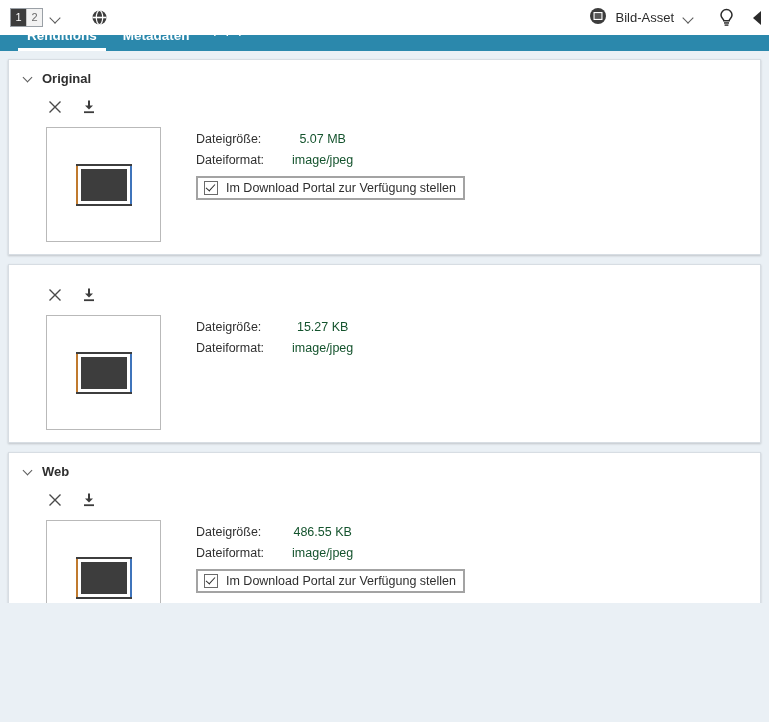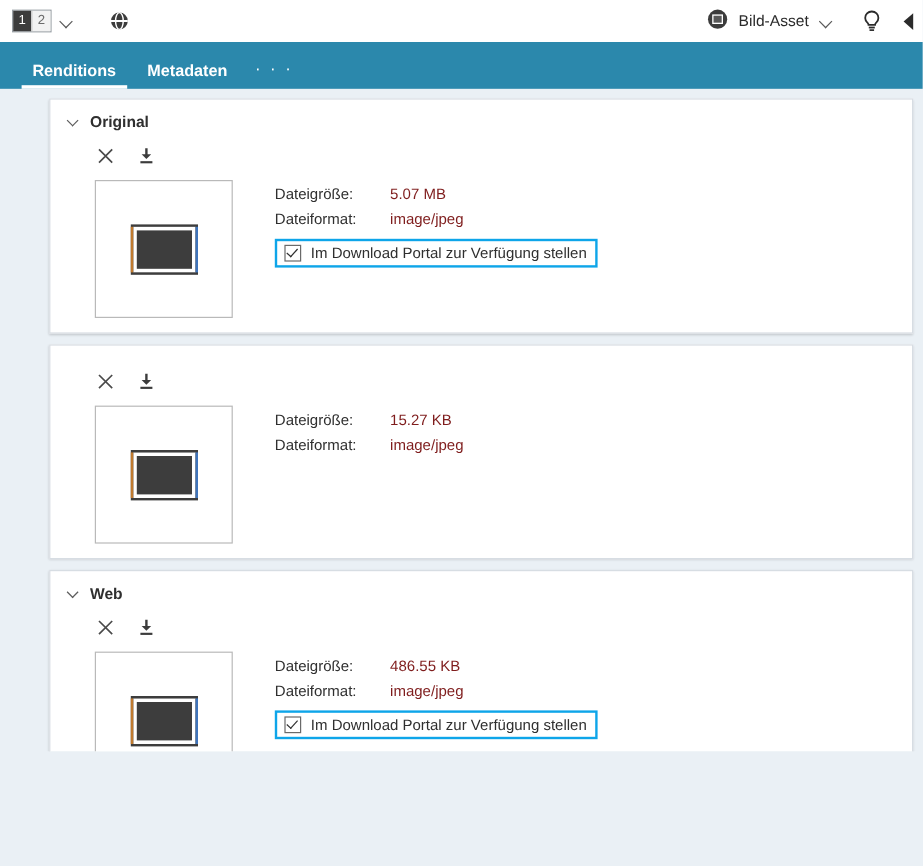--- a/index.html
+++ b/index.html
@@ -94,21 +94,21 @@
   .collapse-arrow {
     margin-left: 9px;
     width: 0; height: 0;
     border-top: 7px solid transparent;
     border-bottom: 7px solid transparent;
     border-right: 8px solid #2b2b2b;
   }
 
   
   .tabbar {
-    height: 39px;
+    height: 16px;
     background: #2b88ac;
     display: flex;
     align-items: flex-end;
     padding-left: 14px;
     box-sizing: border-box;
   }
   .tab {
     color: #ffffff;
     font-size: 13.5px;
     font-weight: bold;
@@ -130,21 +130,20 @@
     padding: 0 10px 9px 10px;
     cursor: pointer;
   }
 
   
   .content {
     padding: 8px 8px 0 8px;
     box-sizing: border-box;
     height: 552px;
     overflow: hidden;
-    margin-left: 33px;
   }
   .card {
     background: #ffffff;
     border: 1px solid #d7dde3;
     box-shadow: 0 1px 2px rgba(0,0,0,0.18);
     margin-bottom: 9px;
     padding: 9px 0 0 0;
     box-sizing: border-box;
   }
   .card-header {
@@ -249,30 +248,31 @@
     vertical-align: top;
     line-height: 16px;
   }
   .meta-label {
     font-weight: normal;
     color: #2f2f2f;
     white-space: nowrap;
     padding-right: 0 !important;
   }
   .meta-value {
-    color: #7f1d1d;
+    color: #14532d;
     padding-left: 28px !important;
     white-space: nowrap;
+    text-align: center;
   }
 
   .download-flag {
     display: inline-flex;
     align-items: center;
     gap: 8px;
-    border: 2px solid #0ea5e9;
+    border: 2px solid #a3a3a3;
     padding: 3px 7px 3px 6px;
     margin-top: 3px;
     box-sizing: border-box;
   }
   .cbox {
     width: 12px; height: 12px;
     border: 1px solid #6a6a6a;
     background: #ffffff;
     position: relative;
     flex: 0 0 auto;

